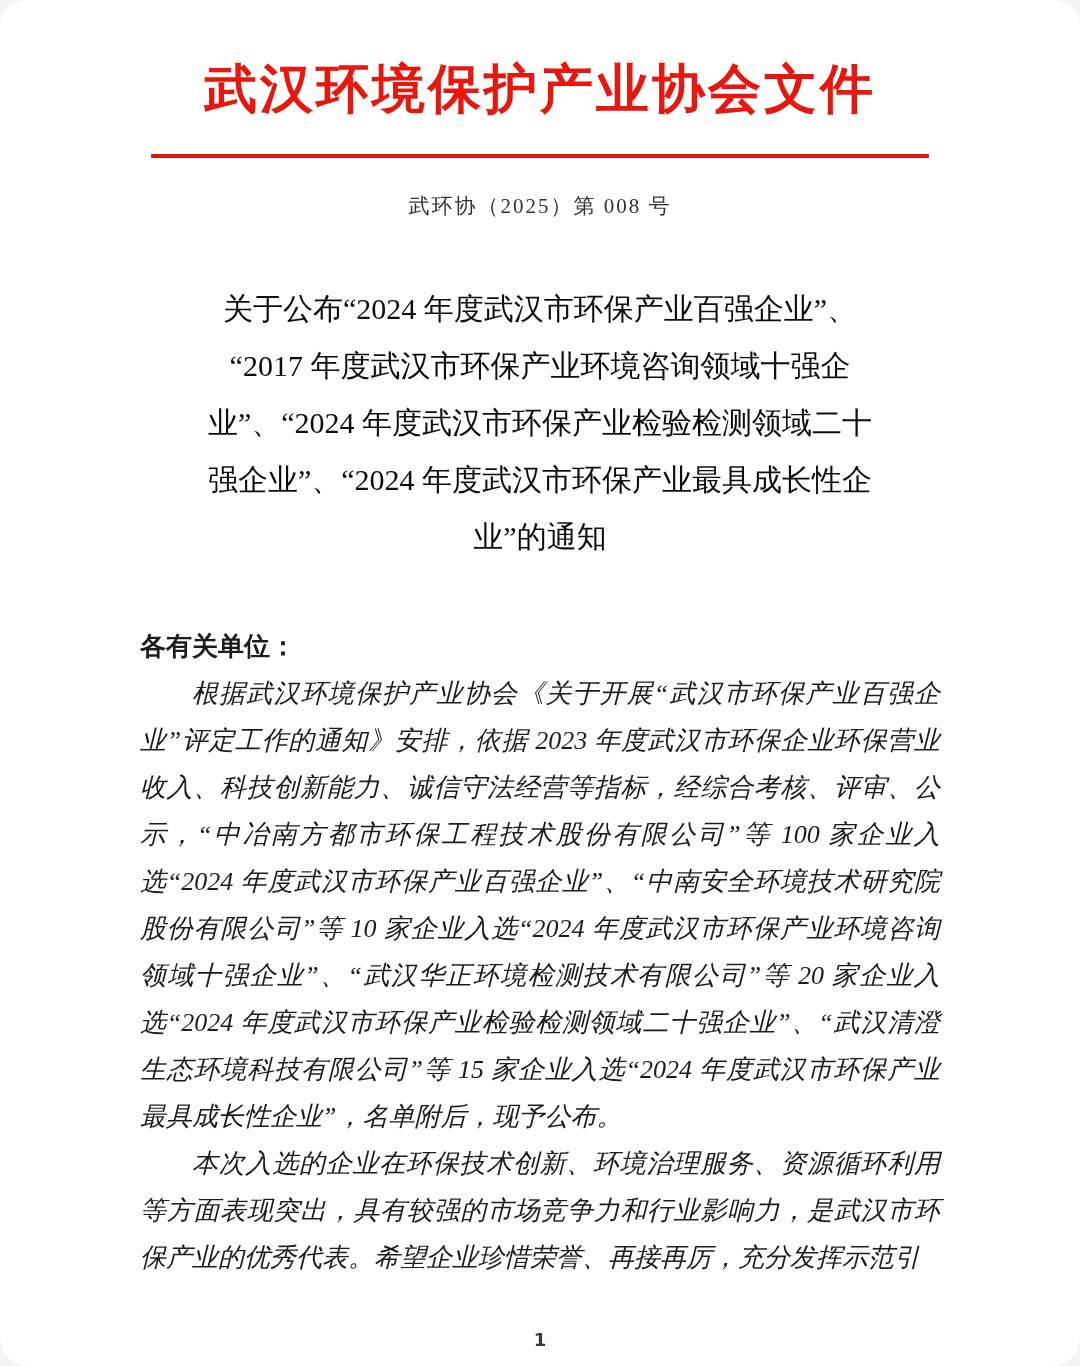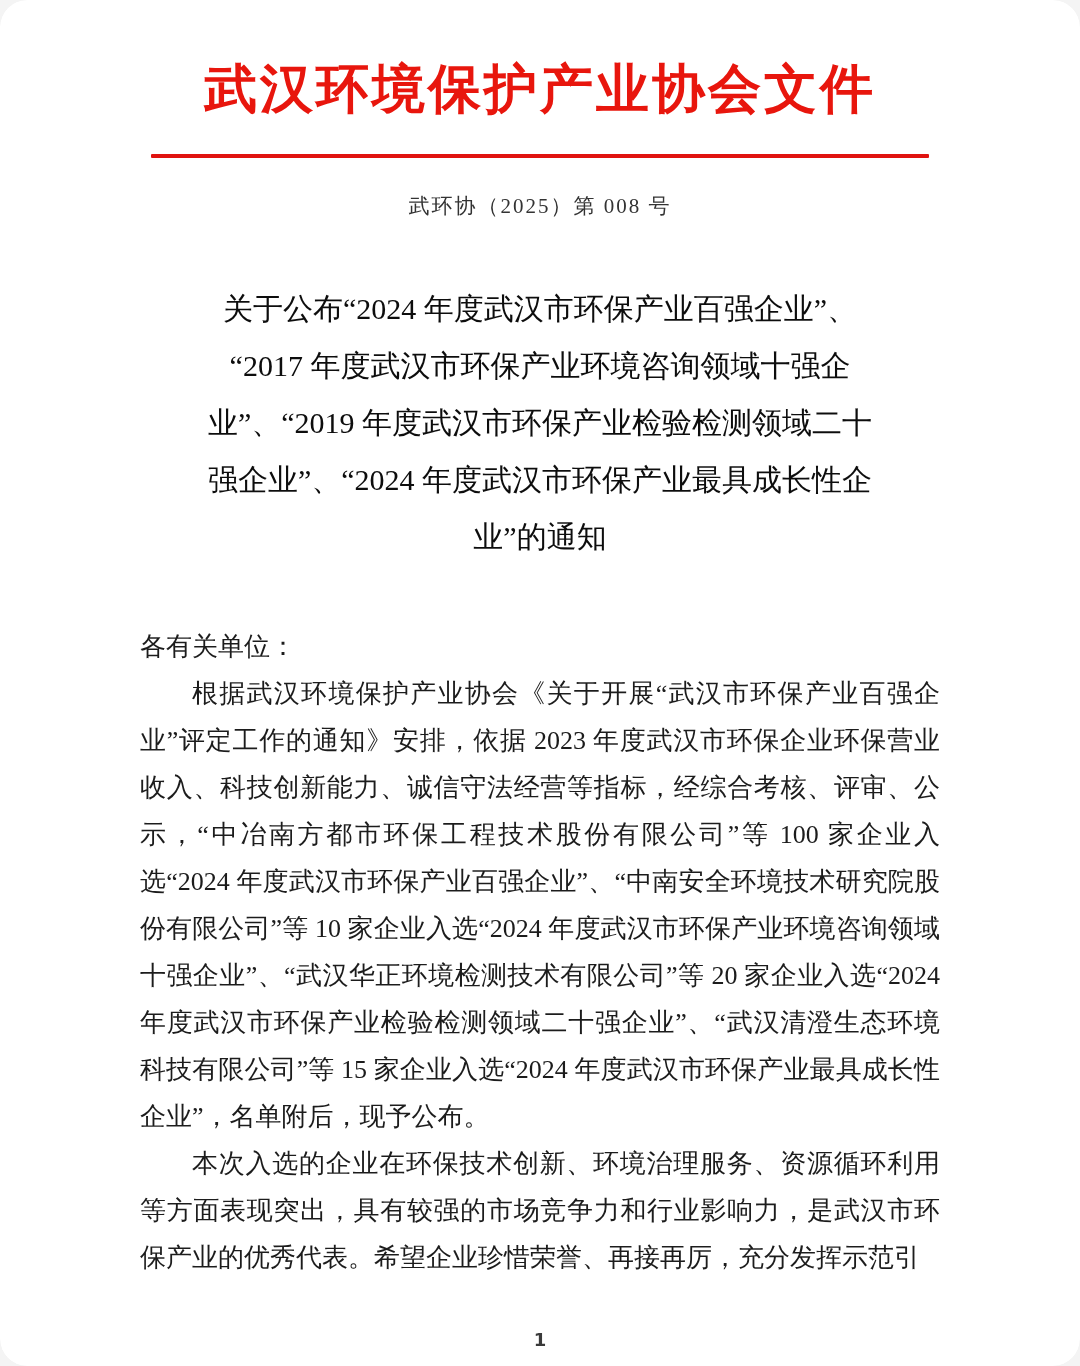--- a/index.html
+++ b/index.html
@@ -53,25 +53,26 @@
   }
   .notice-title .title-line{ display:block; }
   .doc-body{
     width:800px;
     margin:58px auto 0;
     font-size:26px;
     line-height:47px;
     color:var(--text_color);
   }
   .salutation{
-    font-weight:normal;
+    font-weight:bold;
   }
   .paragraph{
     text-indent:2em;
     text-align:justify;
+    font-style:italic;
   }
   .page-number{
     position:absolute;
     left:0; right:0; bottom:16px;
     text-align:center;
     font-family:"DejaVu Sans","Liberation Sans",sans-serif;
     font-size:18px;
     font-weight:bold;
     color:#3a3a3a;
   }
@@ -83,21 +84,21 @@
 
   <h1 class="org-title">武汉环境保护产业协会文件</h1>
 
   <div class="divider"></div>
 
   <div class="doc-number">武环协（2025）第 008 号</div>
 
   <h2 class="notice-title">
     <span class="title-line">关于公布“2024 年度武汉市环保产业百强企业”、</span>
     <span class="title-line">“2017 年度武汉市环保产业环境咨询领域十强企</span>
-    <span class="title-line">业”、“2019 年度武汉市环保产业检验检测领域二十</span>
+    <span class="title-line">业”、“2024 年度武汉市环保产业检验检测领域二十</span>
     <span class="title-line">强企业”、“2024 年度武汉市环保产业最具成长性企</span>
     <span class="title-line">业”的通知</span>
   </h2>
 
   <div class="doc-body">
     <p class="salutation">各有关单位：</p>
     <p class="paragraph">根据武汉环境保护产业协会《关于开展“武汉市环保产业百强企业”评定工作的通知》安排，依据 2023 年度武汉市环保企业环保营业收入、科技创新能力、诚信守法经营等指标，经综合考核、评审、公示，“中冶南方都市环保工程技术股份有限公司”等 100 家企业入选“2024 年度武汉市环保产业百强企业”、“中南安全环境技术研究院股份有限公司”等 10 家企业入选“2024 年度武汉市环保产业环境咨询领域十强企业”、“武汉华正环境检测技术有限公司”等 20 家企业入选“2024 年度武汉市环保产业检验检测领域二十强企业”、“武汉清澄生态环境科技有限公司”等 15 家企业入选“2024 年度武汉市环保产业最具成长性企业”，名单附后，现予公布。</p>
     <p class="paragraph">本次入选的企业在环保技术创新、环境治理服务、资源循环利用等方面表现突出，具有较强的市场竞争力和行业影响力，是武汉市环保产业的优秀代表。希望企业珍惜荣誉、再接再厉，充分发挥示范引</p>
   </div>
 

